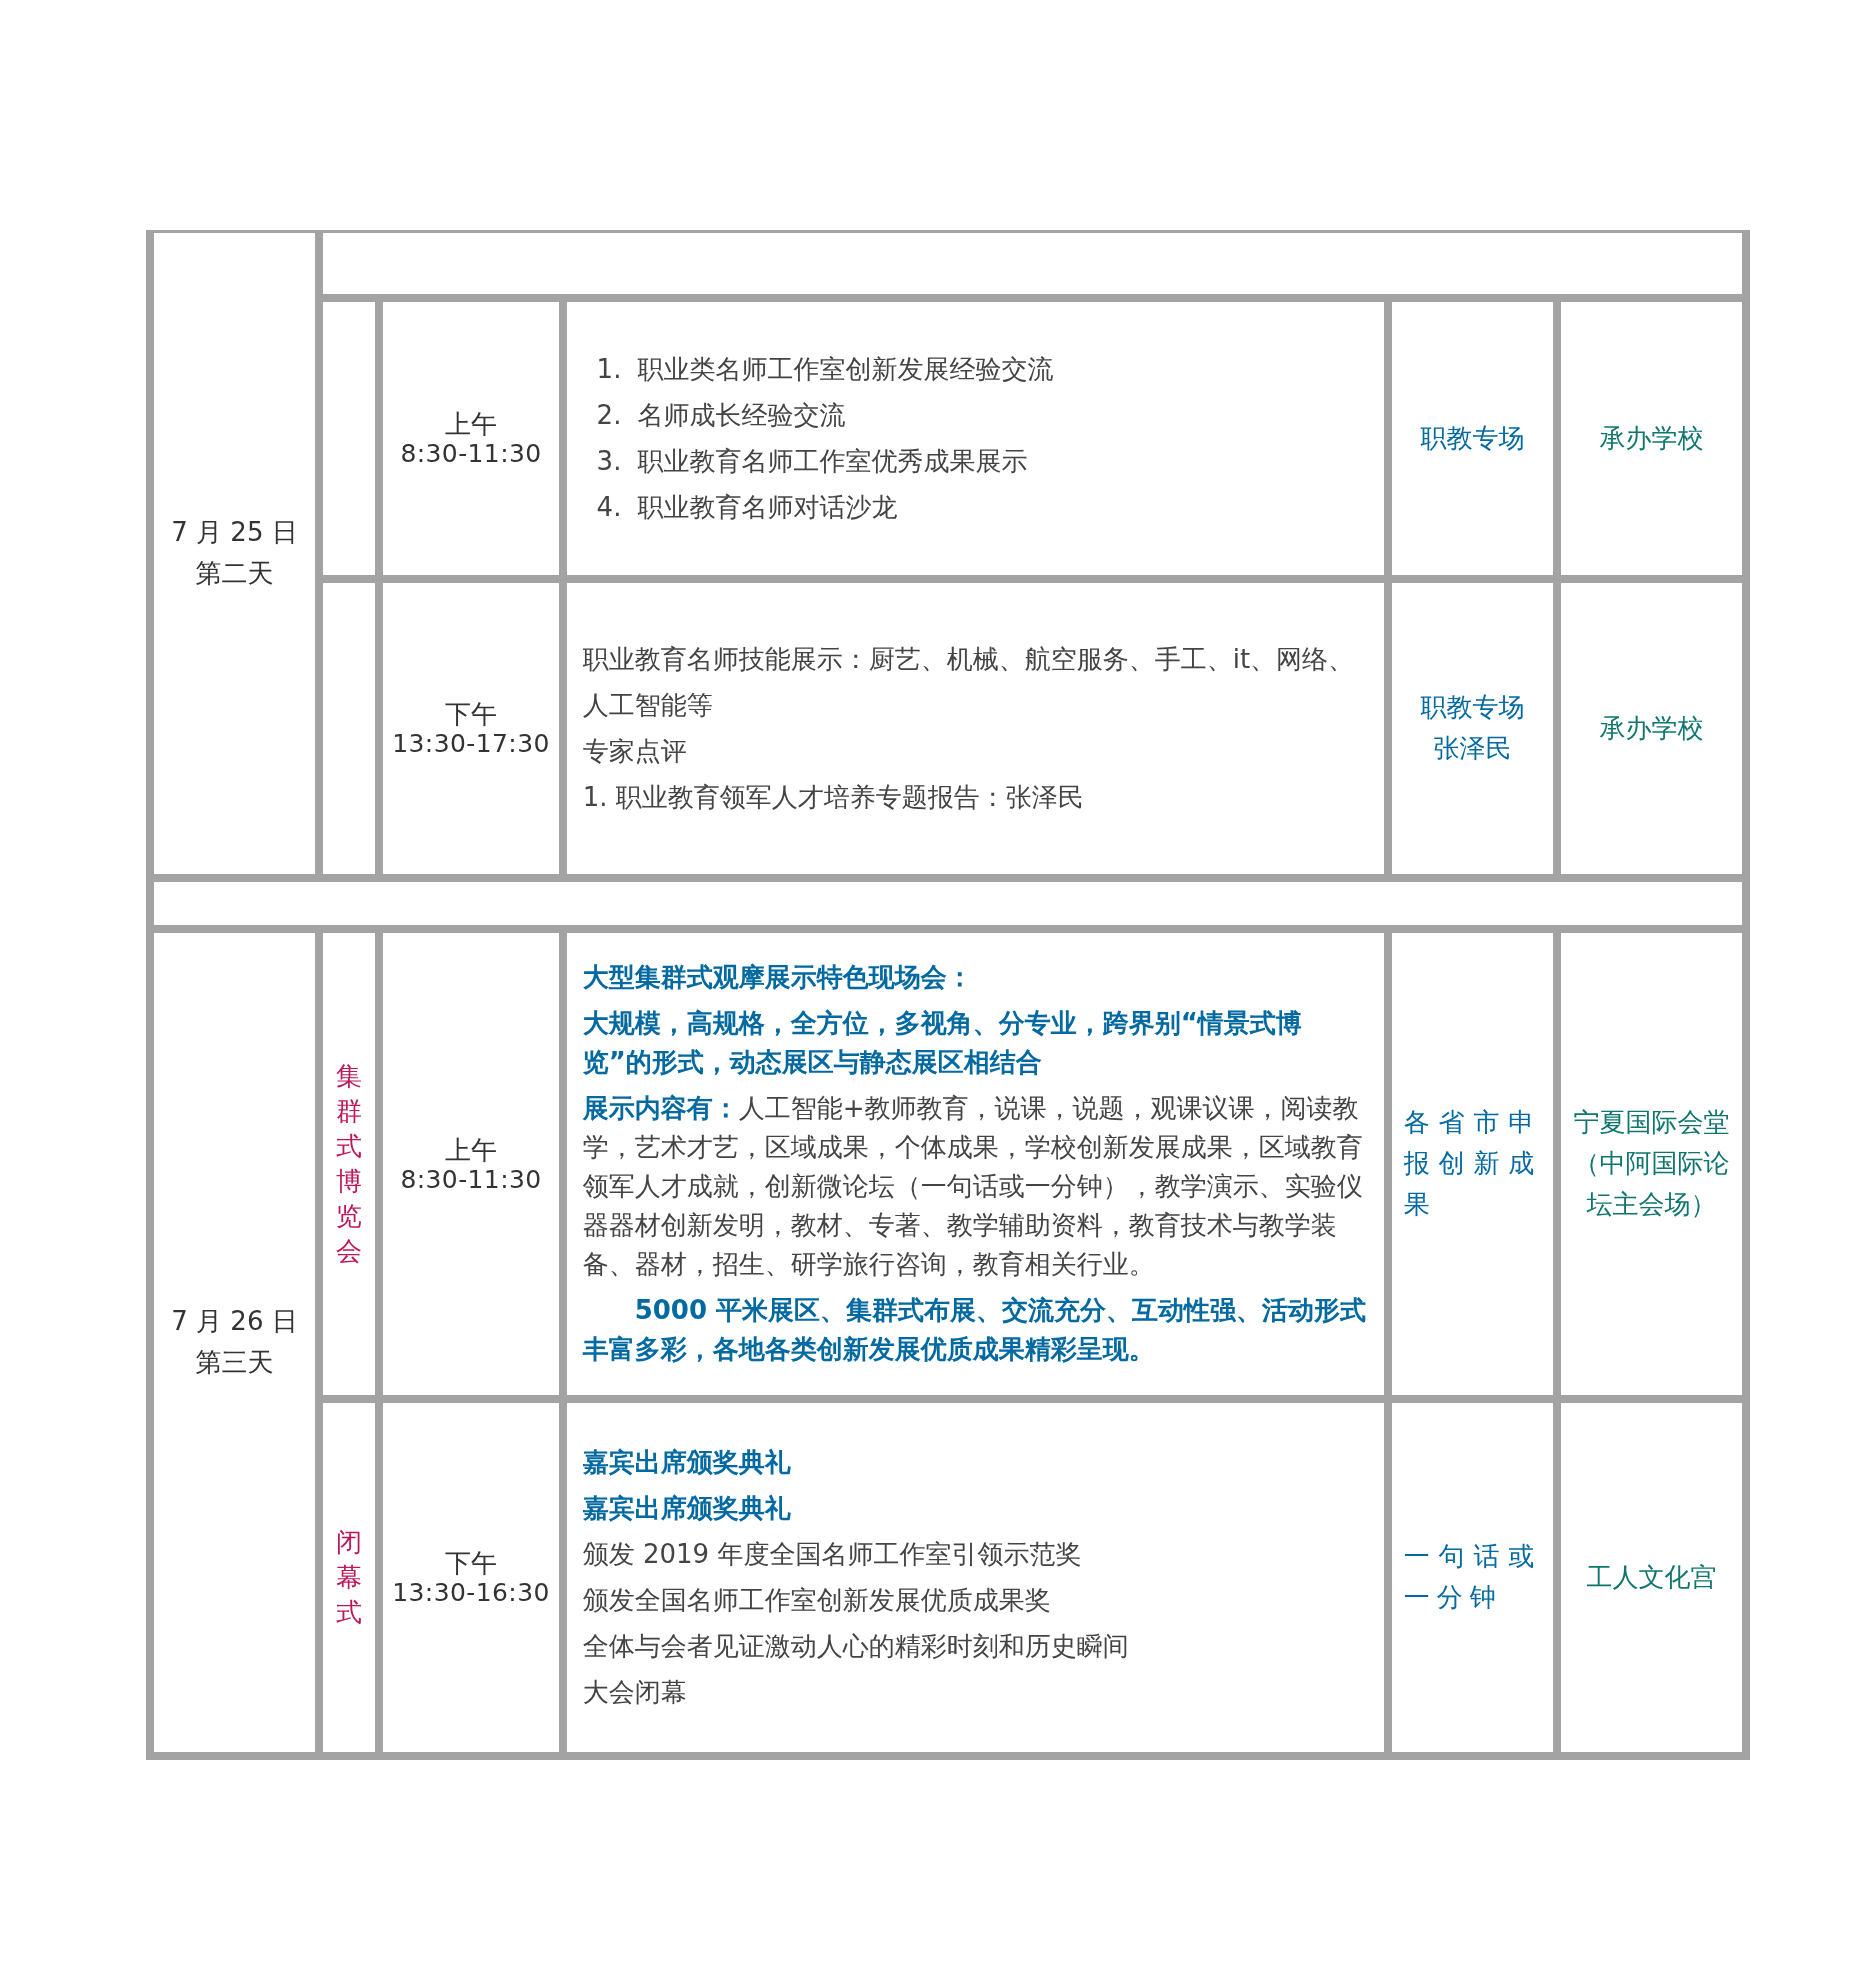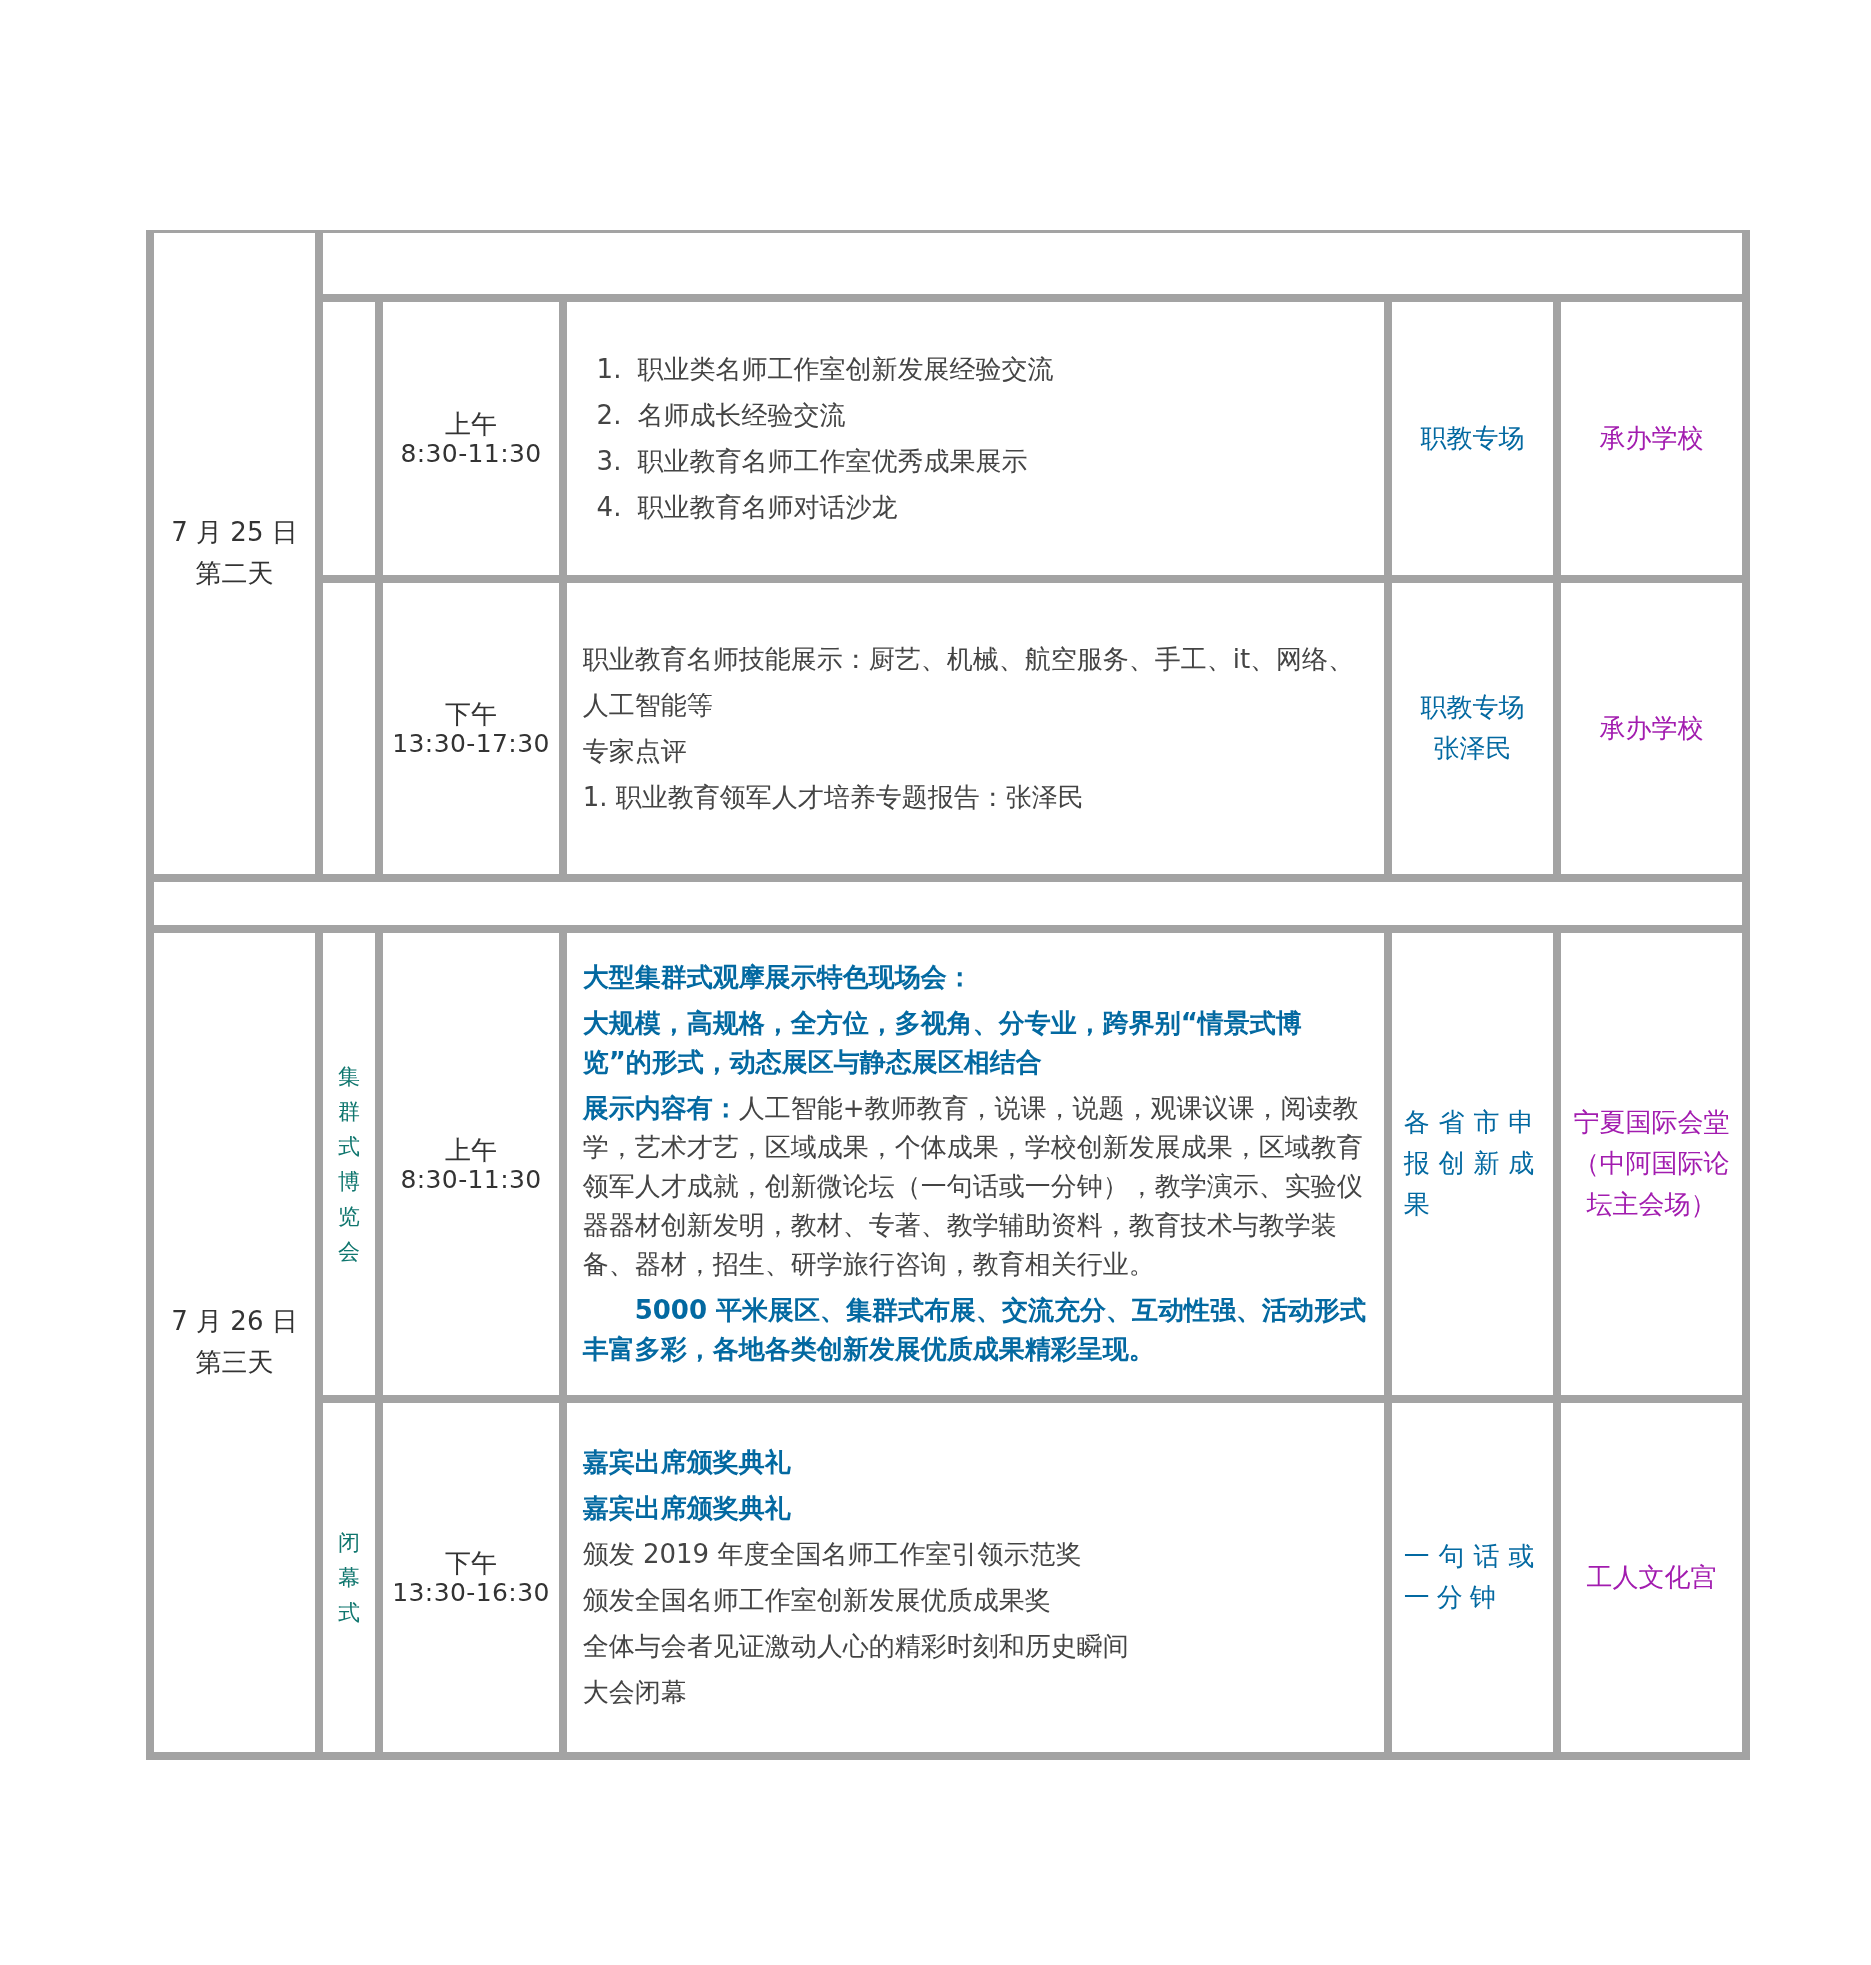--- a/index.html
+++ b/index.html
@@ -5,34 +5,34 @@
   html, body { margin: 0; padding: 0; background: #ffffff; }
   body { width: 1872px; height: 2647px; position: relative; overflow: hidden;
          font-family: "DejaVu Sans", "Liberation Sans", sans-serif; color: #333333; }
   table.sched {
     position: absolute; left: 146px; top: 230px; width: 1595px;
     border-collapse: collapse; table-layout: fixed;
   }
   table.sched td { border: 8px solid #a3a3a3; padding: 0; vertical-align: middle; }
   td.thick-top { border-top-width: 3.5px !important; }
   .date-cell { text-align: center; font-size: 26px; line-height: 41px; color: #333; }
-  .label-cell { text-align: center; font-size: 22px; line-height: 35px; color: #0f766e; }
+  .label-cell { text-align: center; font-size: 26px; line-height: 35px; color: #be185d; }
   .vert { display: inline-block; width: 27.5px; word-break: break-all; line-height: 35px; }
   .time-cell { text-align: center; color: #333; }
   .time-cell .period { font-size: 26px; line-height: 32px; display:block; }
   .time-cell .range { font-size: 25px; line-height: 27.5px; display:block; letter-spacing: 0.4px; }
   .content-cell { padding: 7.9px 15.7px !important; font-size: 26px; line-height: 46px; color: #444; }
   .content-cell ol { margin: 0; padding-left: 47px; }
   .content-cell ol li { padding-left: 7.9px; }
   .content-cell p { margin: 0; }
   .bold { font-weight: bold; color: #0369a1; }
   .indent { text-indent: 52px; }
   .org-cell { text-align: center; font-size: 26px; line-height: 41px; color: #0369a1; padding: 0 11.8px !important; }
   .org-cell.justify { text-align: justify; text-align-last: left; letter-spacing: 7px; margin-top: 22px; }
-  .venue-cell { text-align: center; font-size: 26px; line-height: 41px; color: #a21caf; padding: 0 11.8px !important; }
+  .venue-cell { text-align: center; font-size: 26px; line-height: 41px; color: #0f766e; padding: 0 11.8px !important; }
 </style>
 </head>
 <body>
 
 <table class="sched">
   <colgroup>
     <col style="width:169px">
     <col style="width:60px">
     <col style="width:184px">
     <col style="width:825px">

